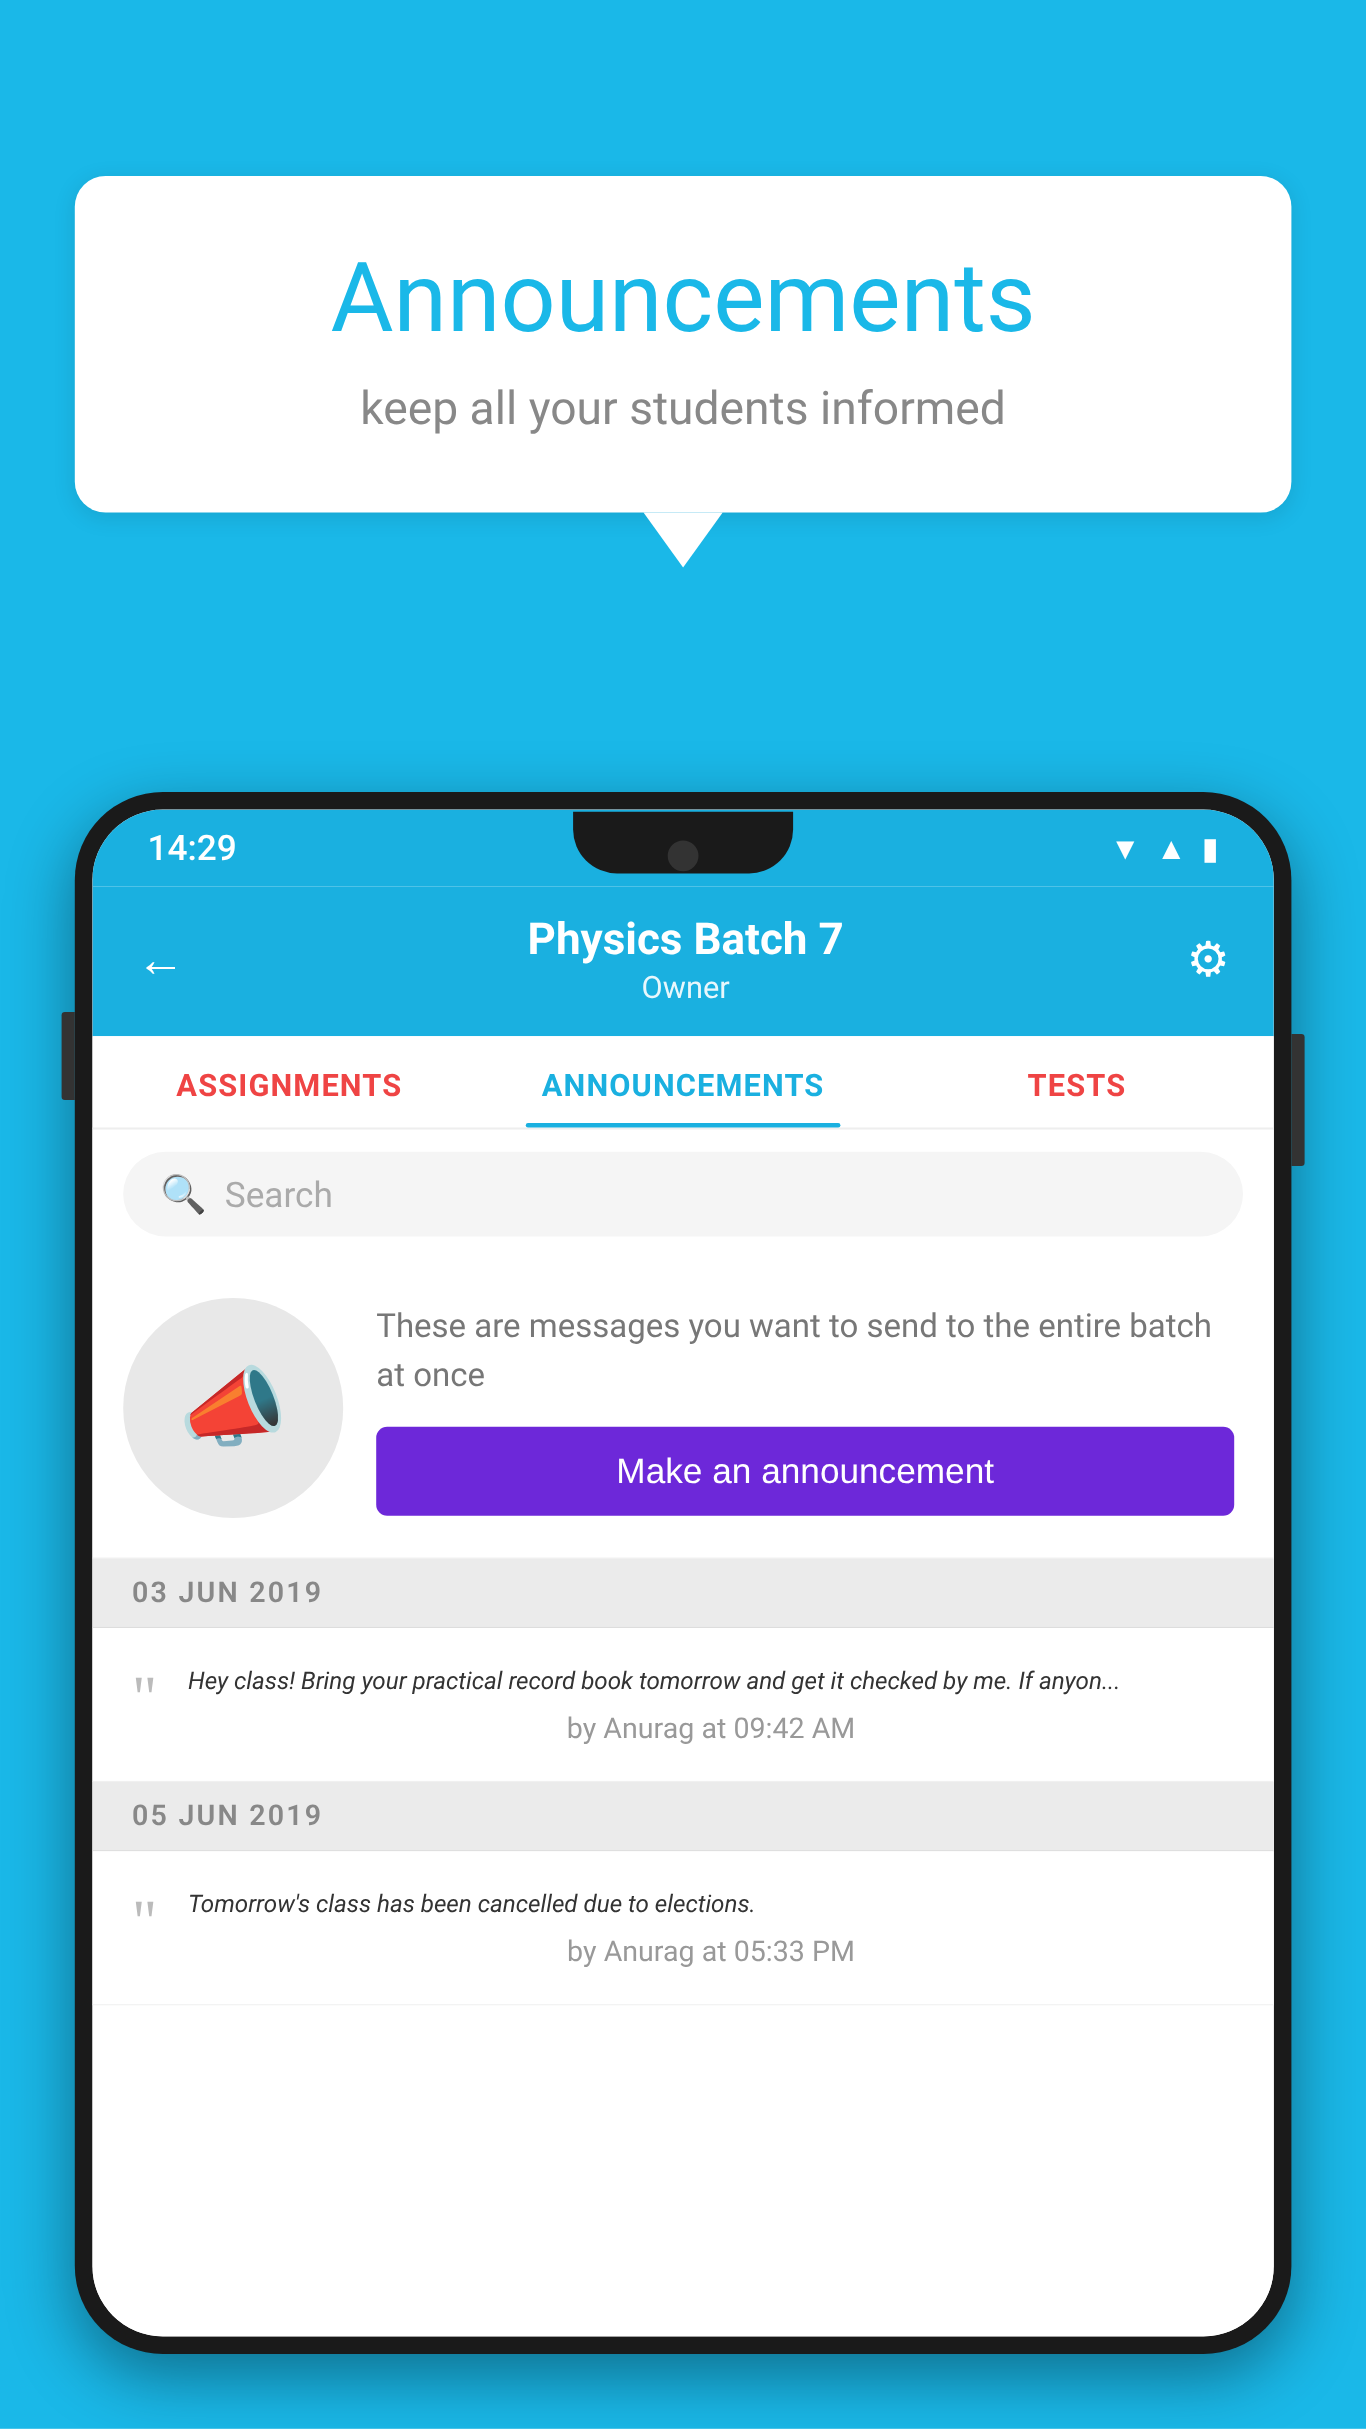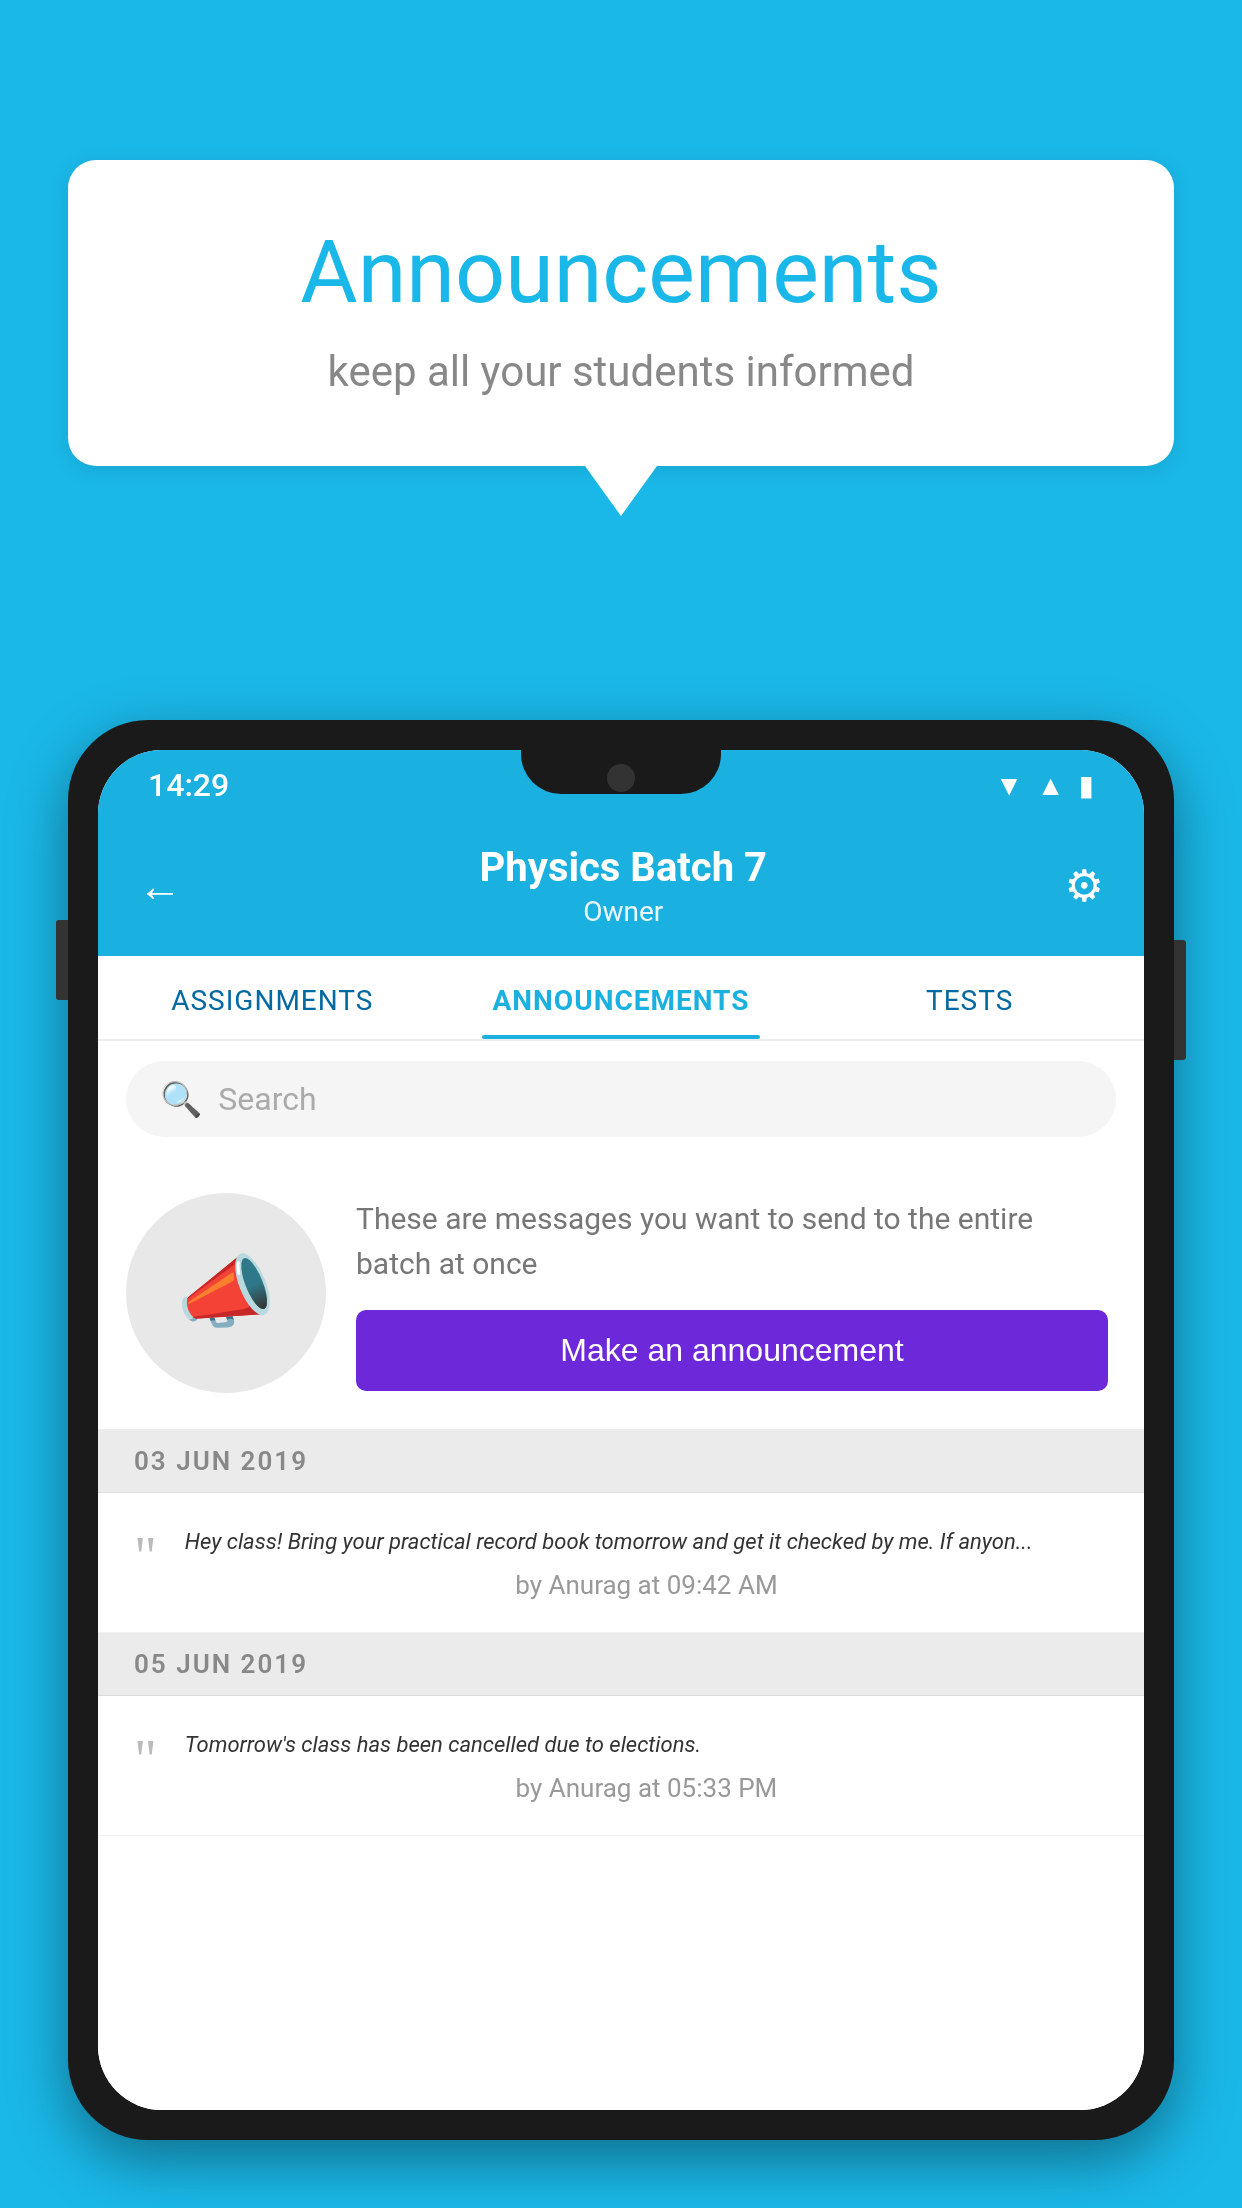--- a/index.html
+++ b/index.html
@@ -60,21 +60,21 @@
       position: absolute;
       top: 720px;
       left: 68px;
       right: 68px;
       bottom: 0;
     }
 
     .phone-outer {
       background: #1a1a1a;
       border-radius: 80px;
-      padding: 30px;
+      padding: 16px;
       width: 100%;
       height: 1420px;
       position: relative;
       box-shadow: 0 20px 60px rgba(0,0,0,0.4);
     }
 
     
     .phone-notch {
       position: absolute;
       top: 18px;
@@ -180,22 +180,22 @@
       display: flex;
       border-bottom: 2px solid #eee;
       flex-shrink: 0;
     }
 
     .tab-item {
       flex: 1;
       text-align: center;
       padding: 28px 10px 22px;
       font-size: 28px;
-      font-weight: 400;
-      color: #0369a1;
+      font-weight: 700;
+      color: #ef4444;
       cursor: pointer;
       letter-spacing: 1px;
       position: relative;
     }
 
     .tab-item.active {
       color: #1ab0e0;
       font-weight: 700;
     }
 

